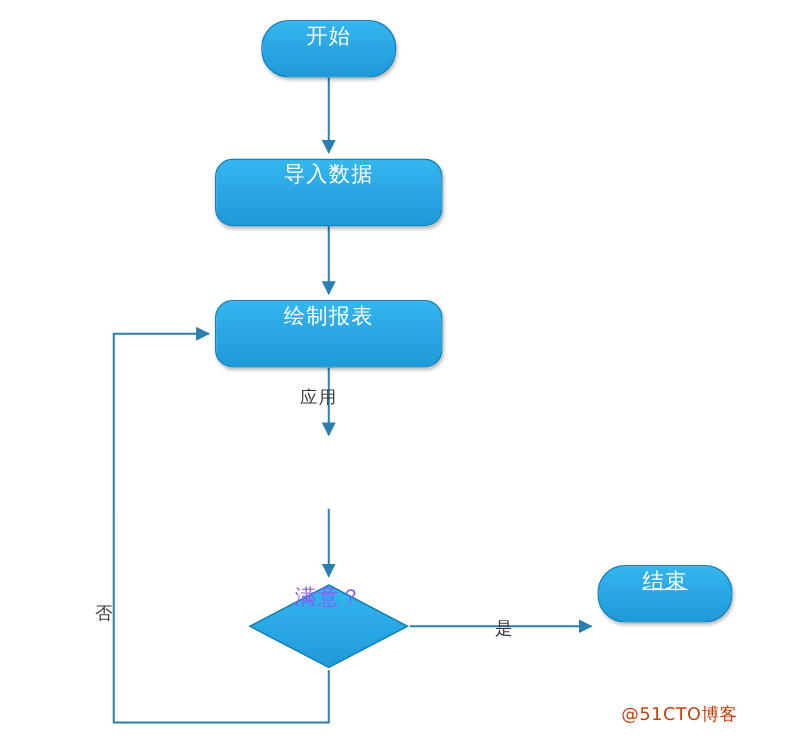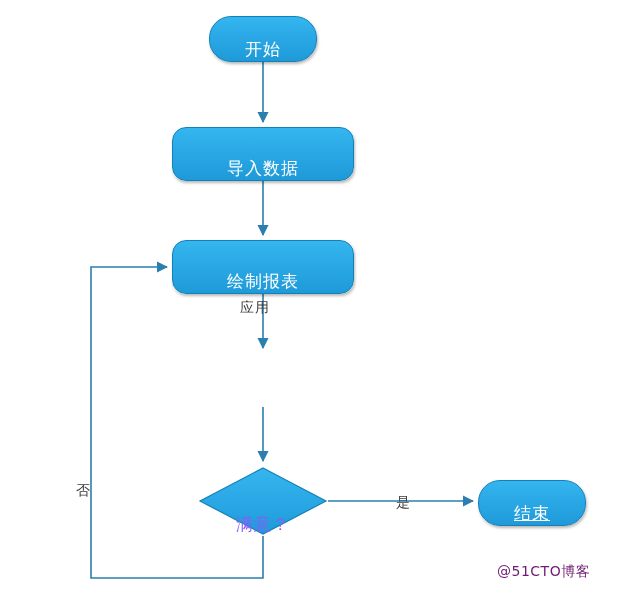--- a/index.html
+++ b/index.html
@@ -13,21 +13,21 @@
   #canvas {
     position: relative;
     width: 630px;
     height: 594px;
     background: #ffffff;
     overflow: hidden;
   }
   .node {
     position: absolute;
     display: flex;
-    align-items: flex-end;
+    align-items: flex-start;
     justify-content: center;
     box-sizing: border-box;
     color: #ffffff;
     font-size: 17px;
     letter-spacing: 1px;
     text-align: center;
     background: linear-gradient(180deg, #35b6ef 0%, #2aa8e6 45%, #1f9ad9 100%);
     border: 1px solid #1380b8;
     box-shadow: 1px 2px 3px rgba(0,0,0,0.28);
   }
@@ -66,21 +66,21 @@
   }
   .edge-label {
     position: absolute;
     color: #3b3b3b;
     font-size: 14px;
     letter-spacing: 1px;
     white-space: nowrap;
   }
   .watermark {
     position: absolute;
-    color: #701a75;
+    color: #c2410c;
     font-size: 14px;
     letter-spacing: 0.5px;
     white-space: nowrap;
   }
 </style>
 </head>
 <body>
 
 <div id="canvas">
 
@@ -120,25 +120,25 @@
           <stop offset="0%" stop-color="#35b6ef"></stop>
           <stop offset="50%" stop-color="#2aa8e6"></stop>
           <stop offset="100%" stop-color="#1f9ad9"></stop>
         </linearGradient>
       </defs>
       <polygon points="65,2 128,35 65,68 2,35" fill="url(#dgrad)" stroke="#1380b8" stroke-width="1.2"></polygon>
     </svg>
     <span class="diamond-label">满意？</span>
   </div>
 
-  <div class="node stadium" style="left:478px; top:480px; width:108px; height:46px;text-decoration:underline;">
+  <div class="node stadium" style="left:478px; top:452px; width:108px; height:46px;text-decoration:underline;">
     <span>结束</span>
   </div>
 
-  <div class="edge-label" style="left:240px; top:299px;">应用</div>
+  <div class="edge-label" style="left:240px; top:309px;">应用</div>
 
   <div class="edge-label" style="left:396px; top:494px;">是</div>
 
   <div class="edge-label" style="left:76px; top:482px;">否</div>
 
   <div class="watermark" style="left:497px; top:563px;">@51CTO博客</div>
 
 </div>
 
 </body></html>

